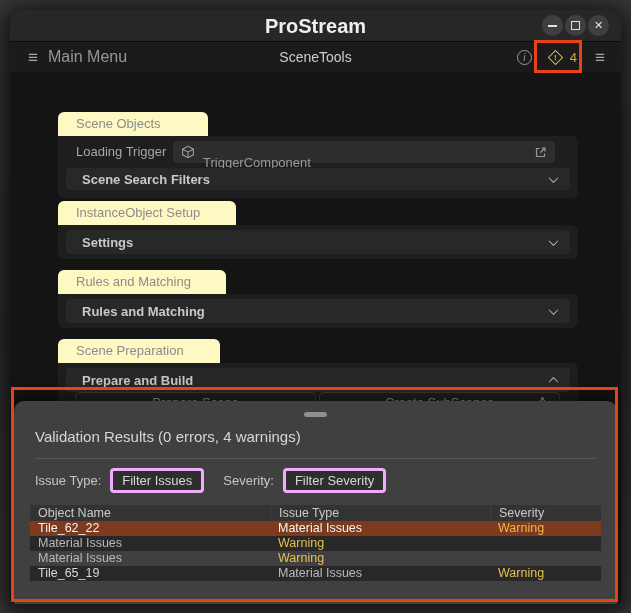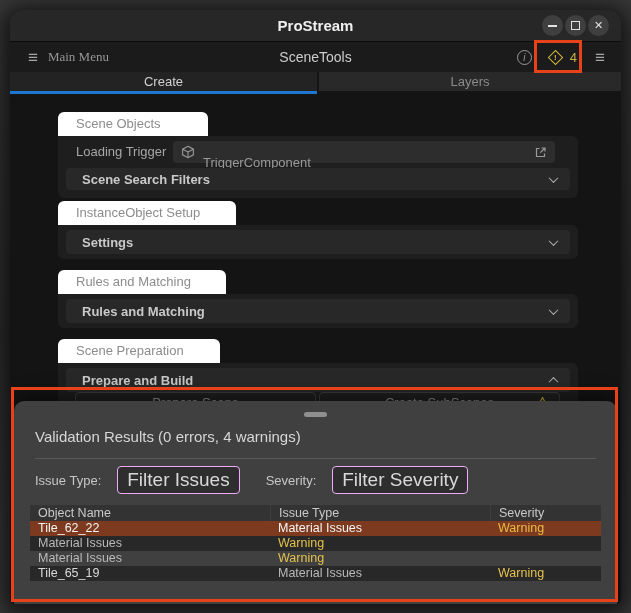--- a/index.html
+++ b/index.html
@@ -8,50 +8,50 @@
   #screen { position:relative; width:631px; height:613px; background:linear-gradient(#383838,#2e2e2e 55%,#3a3a3a); }
 
   
   .window { position:absolute; left:10px; top:10px; width:611px; height:594px;
     background:#141414; border-radius:12px 12px 5px 5px; overflow:hidden;
     box-shadow:0 4px 22px 8px rgba(0,0,0,.65); }
 
   .titlebar { position:absolute; left:0; top:0; width:611px; height:32px; background:#272727;
     border-bottom:1px solid #0b0b0b; }
   .titlebar .title { position:absolute; left:0; right:0; top:0; height:32px; line-height:32px;
-    text-align:center; color:#efefef; font-size:15px; font-weight:bold; }
+    text-align:center; color:#efefef; font-size:20px; font-weight:bold; }
   .winbtns { position:absolute; right:12px; top:5px; display:flex; gap:2px; }
   .winbtn { width:21px; height:21px; border-radius:50%; background:#3f3f3f; color:#e3e3e3;
     display:flex; align-items:center; justify-content:center; font-size:11px; }
   .min-glyph { width:9px; height:2px; background:#e3e3e3; display:block; }
   .max-glyph { width:9px; height:9px; border:1.6px solid #e3e3e3; display:block; }
 
   .toolbar { position:absolute; left:0; top:32px; width:611px; height:30px; background:#1b1b1b; }
   .toolbar .left { position:absolute; left:18px; top:0; height:30px; display:flex; align-items:center; gap:10px; }
   .toolbar .center { position:absolute; left:0; right:0; top:0; height:30px; line-height:30px;
     text-align:center; color:#cdcdcd; font-size:14px; }
   .toolbar .right { position:absolute; right:16px; top:0; height:30px; display:flex; align-items:center; gap:16px; }
   .hamburger { color:#a5a5a5; font-size:17px; line-height:1; }
-  .menu-label { color:#979797; font-size:13px;font-family:Liberation Serif, serif; }
+  .menu-label { color:#979797; font-size:16px; }
   .info-icon { width:15px; height:15px; border:1.3px solid #9a9a9a; border-radius:50%;
     color:#9a9a9a; font-size:10px; display:flex; align-items:center; justify-content:center; font-style:italic; }
   .warn-badge { display:flex; align-items:center; gap:9px; padding:0 2px; }
   .diamond { width:11px; height:11px; border:1.5px solid #d4b93c; transform:rotate(45deg);
     display:flex; align-items:center; justify-content:center; }
   .diamond .mark { transform:rotate(-45deg); color:#d4b93c; font-size:8px; font-weight:bold; }
   .warn-count { color:#c9b14a; font-size:13px; }
 
   .tabbar { position:absolute; left:0; top:62px; width:611px; height:22px; background:#141414; }
   .tab { position:absolute; top:0; height:19px; line-height:19px; text-align:center; font-size:13px; }
   .tab-create { left:0; width:307px; background:#232323; color:#d2d2d2; }
   .tab-layers { left:309px; width:302px; background:#292929; color:#8a8a8a; }
   .tab-underline { position:absolute; left:0; top:19px; width:307px; height:3px; background:#1d76cf; }
 
   
-  .grp-label { position:absolute; height:24px; line-height:24px; background:#ffffff;
+  .grp-label { position:absolute; height:24px; line-height:24px; background:#fef9c3;
     border-radius:6px 6px 0 0; color:#8c8c8c; font-size:13px; padding-left:18px; }
   .grp-body { position:absolute; background:#1e1e1e; border-radius:0 6px 6px 6px; }
   .collapse-bar { position:absolute; left:8px; width:504px; background:#282828; border-radius:4px;
     display:flex; align-items:center; justify-content:space-between; padding:0 13px 0 16px; }
   .collapse-bar .hdr { color:#c9c9c9; font-size:13px; font-weight:600; }
   .chev { width:7px; height:7px; border-right:1.6px solid #b2b2b2; border-bottom:1.6px solid #b2b2b2; }
   .chev-down { transform:rotate(45deg) translate(-1px,-1px); }
   .chev-up { transform:rotate(-135deg) translate(-1px,-1px); }
 
   .lt-label { position:absolute; left:18px; top:5px; height:22px; line-height:22px; color:#a6a6a6; font-size:13px; }
@@ -63,24 +63,24 @@
   .prep-btn { position:absolute; top:29px; height:22px; line-height:20px; width:241px; text-align:center;
     background:#212121; border:1px solid #3d3d3d; border-radius:4px; color:#9a9a9a; font-size:13px; }
   .prep-warn { position:absolute; right:10px; top:3px; }
 
   
   .panel { position:absolute; left:4px; top:391px; width:603px; height:203px; background:#404040;
     border-radius:10px 10px 0 0; box-shadow:0 -6px 18px rgba(0,0,0,.55); z-index:10; }
   .drag-handle { position:absolute; left:290px; top:11px; width:23px; height:5px; background:#8f8f8f; border-radius:3px; }
   .panel-title { position:absolute; left:21px; top:27px; color:#d6d6d6; font-size:15px; }
   .panel-divider { position:absolute; left:21px; top:57px; width:561px; height:1px; background:#585858; }
-  .filter-row { position:absolute; left:21px; top:67px; height:24px; display:flex; align-items:center; gap:16px;justify-content:flex-end; }
+  .filter-row { position:absolute; left:21px; top:67px; height:24px; display:flex; align-items:center; gap:9px;justify-content:flex-end; }
   .filter-label { color:#c6c6c6; font-size:13px; }
-  .filter-btn { border:1px solid #f0abfc; border-radius:4px; background:#2e2e2e; color:#d8d8d8;
-    font-size:19px; padding:2px 9px; }
+  .filter-btn { border:3px solid #f0abfc; border-radius:4px; background:#2e2e2e; color:#d8d8d8;
+    font-size:13px; padding:2px 9px; }
   .sev-label { margin-left:10px; }
 
   .vtable { position:absolute; left:16px; top:104px; width:571px; font-size:12.5px; }
   .vrow { display:grid; grid-template-columns:240px 220px 111px; }
   .vhead { background:#333333; height:16px; line-height:16px; color:#c9c9c9; }
   .vhead > div { padding-left:8px; }
   .vhead > div + div { border-left:1px solid #3e3e3e; }
   .vdata { height:15px; line-height:15px; }
   .vdata > div { padding-left:8px; white-space:nowrap; overflow:hidden; }
   .vdata .c-name { color:#d9d9d9; }
@@ -128,25 +128,20 @@
         <span class="warn-badge">
           <span class="diamond">
               <span class="mark">!</span>
             </span>
           <span class="warn-count">4</span>
         </span>
         <span class="hamburger">≡</span>
       </div>
     </div>
 
-    <div class="tabbar">
-      <div class="tab tab-create">Create</div>
-      <div class="tab tab-layers">Layers</div>
-      <div class="tab-underline"></div>
-    </div>
 
     <div class="grp-label" style="left:48px; top:102px; width:150px;">Scene Objects</div>
     <div class="grp-body" style="left:48px; top:126px; width:520px; height:62px;">
       <div class="lt-label">Loading Trigger</div>
       <div class="lt-field">
         <svg class="icon-svg" width="14" height="14" viewBox="0 0 14 14" fill="none" stroke="#9a9a9a" stroke-width="1.1">
           <path d="M7 1.3 L12.4 4.2 V9.8 L7 12.7 L1.6 9.8 V4.2 Z"></path>
             <path d="M1.6 4.2 L7 7 L12.4 4.2 M7 7 V12.7"></path>
         </svg>
         <span class="val">TriggerComponent</span>

